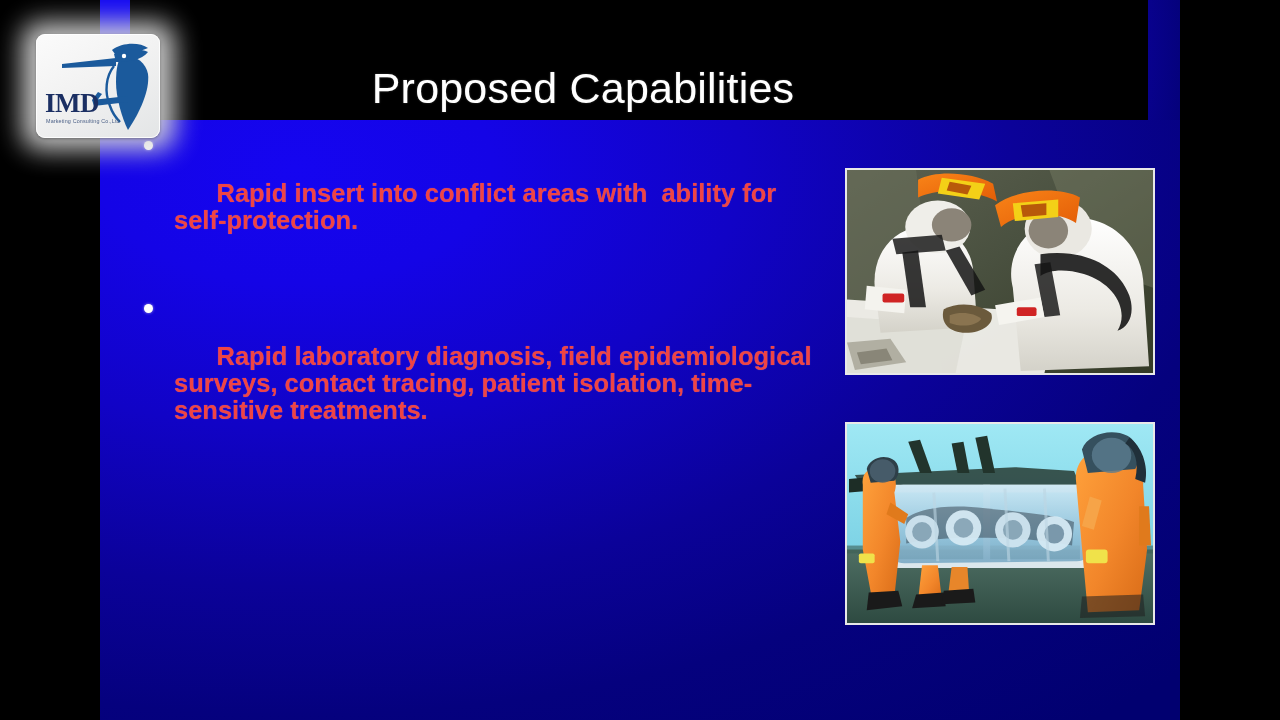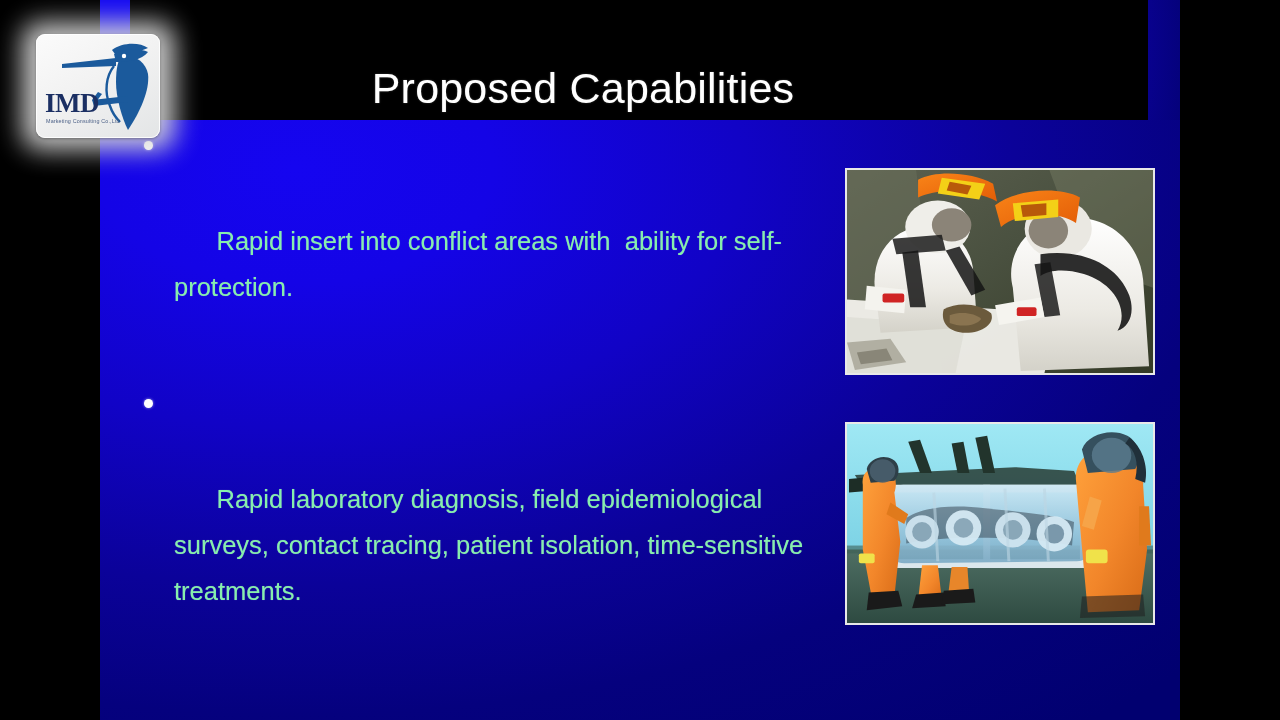--- a/index.html
+++ b/index.html
@@ -76,24 +76,24 @@
     width:710px;
     z-index:5;
     list-style:none;
     margin:0;padding:0;
   }
   .bullet-item{
     position:relative;
     display:block;
     margin:0 0 28px 0;
     padding-left:52px;
-    color:#86efac;
+    color:#ef4444;
     font-size:25.5px;
-    line-height:46px;
-    font-weight:400;
+    line-height:27px;
+    font-weight:700;
     text-shadow:0 0 1px rgba(255,255,255,.35);
     white-space:pre-wrap;
   }
   .bullet-item:last-child{margin-bottom:0;}
   .bullet-dot{
     position:absolute;
     left:22px;top:15px;
     width:9px;height:9px;
     border-radius:50%;
     background:#ffffff;

